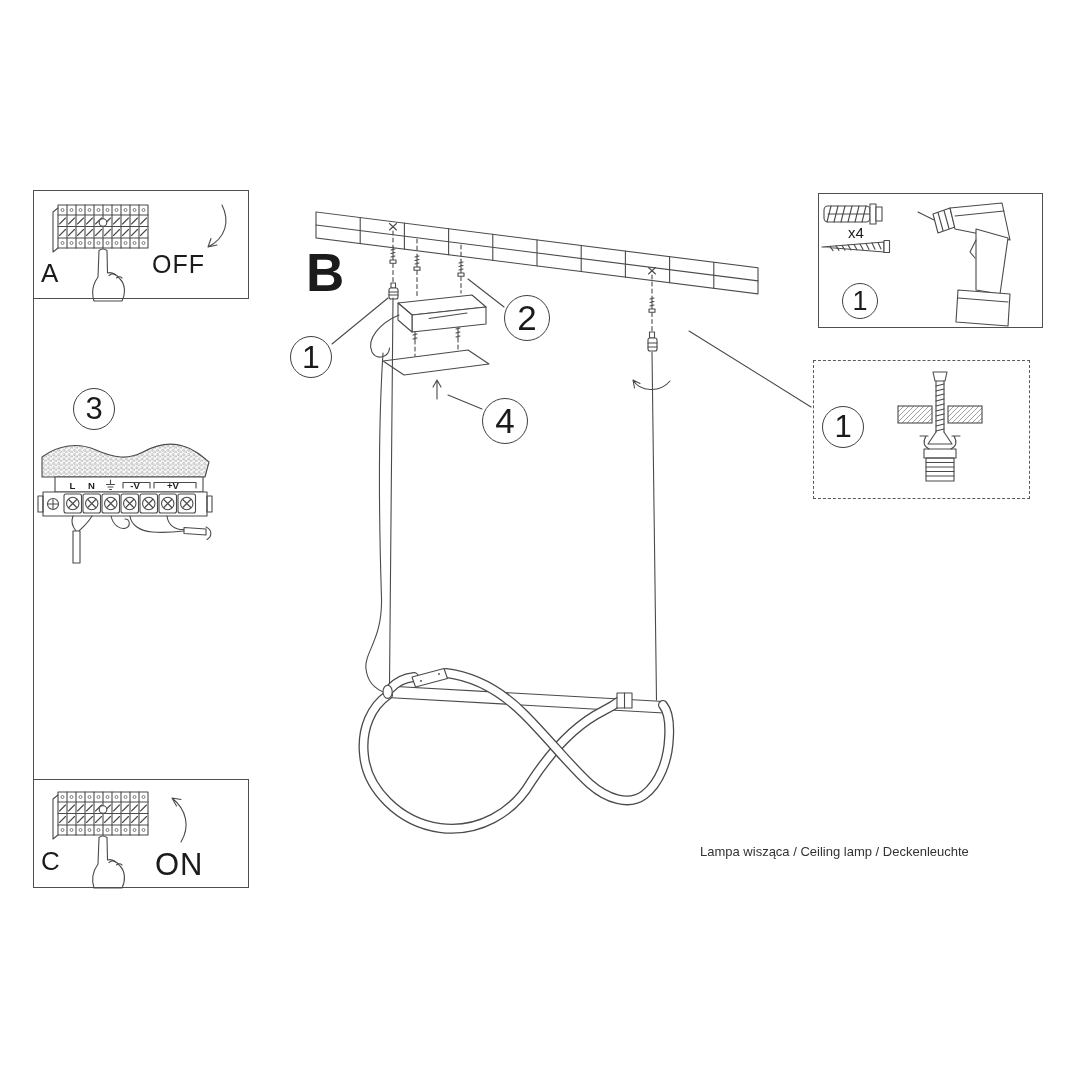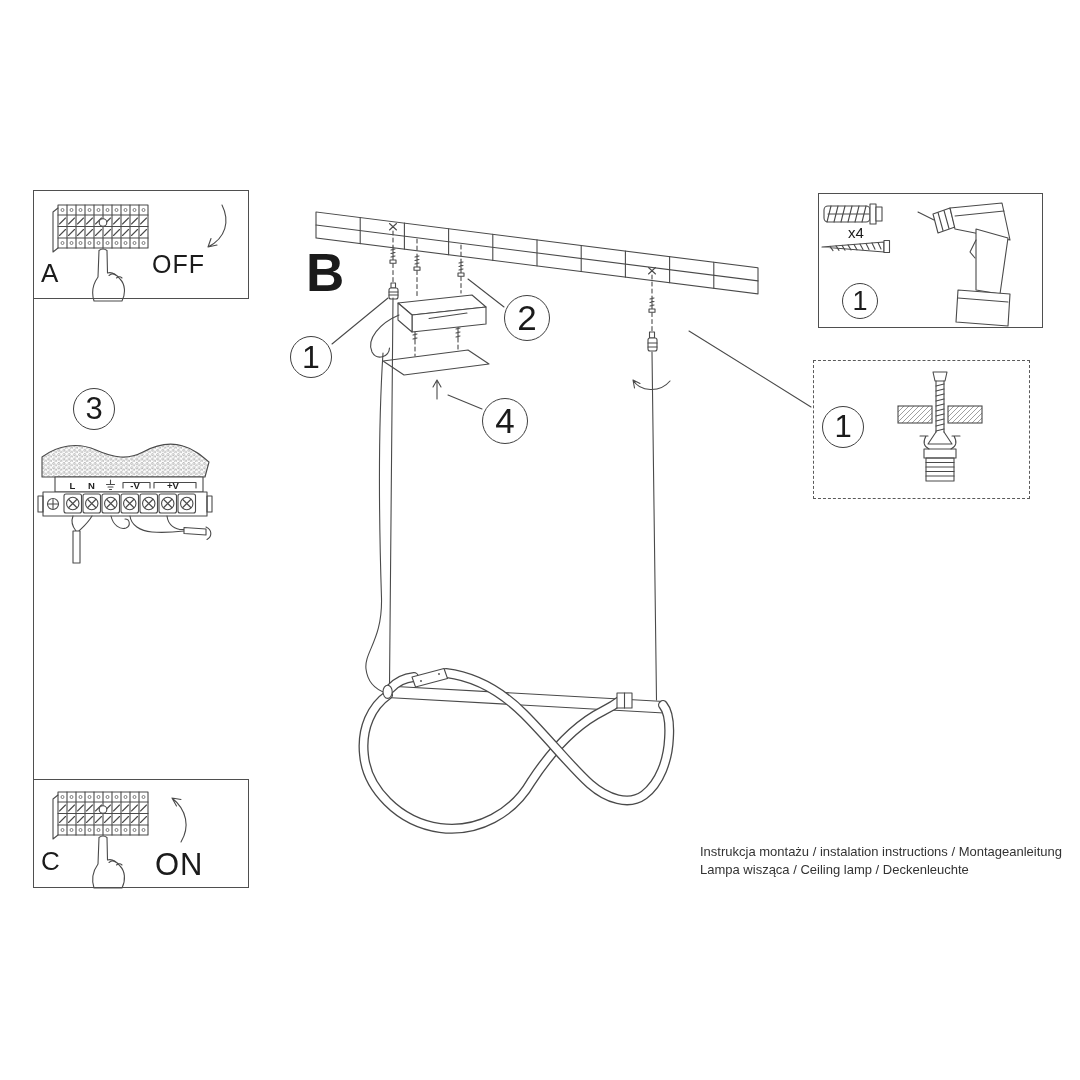--- a/index.html
+++ b/index.html
@@ -282,17 +282,16 @@
 <div class="t" style="left:848px;top:225px;font-size:15px">x4</div>
 
 <div class="circle" style="left:290px;top:336px;width:42px;height:42px;font-size:32px">1</div>
 <div class="circle" style="left:504px;top:295px;width:46px;height:46px;font-size:35px">2</div>
 <div class="circle" style="left:482px;top:398px;width:46px;height:46px;font-size:35px">4</div>
 <div class="circle" style="left:73px;top:388px;width:42px;height:42px;font-size:31px">3</div>
 <div class="circle" style="left:842px;top:283px;width:36px;height:36px;font-size:27px">1</div>
 <div class="circle" style="left:822px;top:406px;width:42px;height:42px;font-size:31px">1</div>
 
 <div class="footer">
-  <div>Instrukcja montażu / instalation instructions / Montageanleitung</div>
   <div>Lampa wisząca / Ceiling lamp / Deckenleuchte</div>
 </div>
 
 </div>
 
 </body></html>

